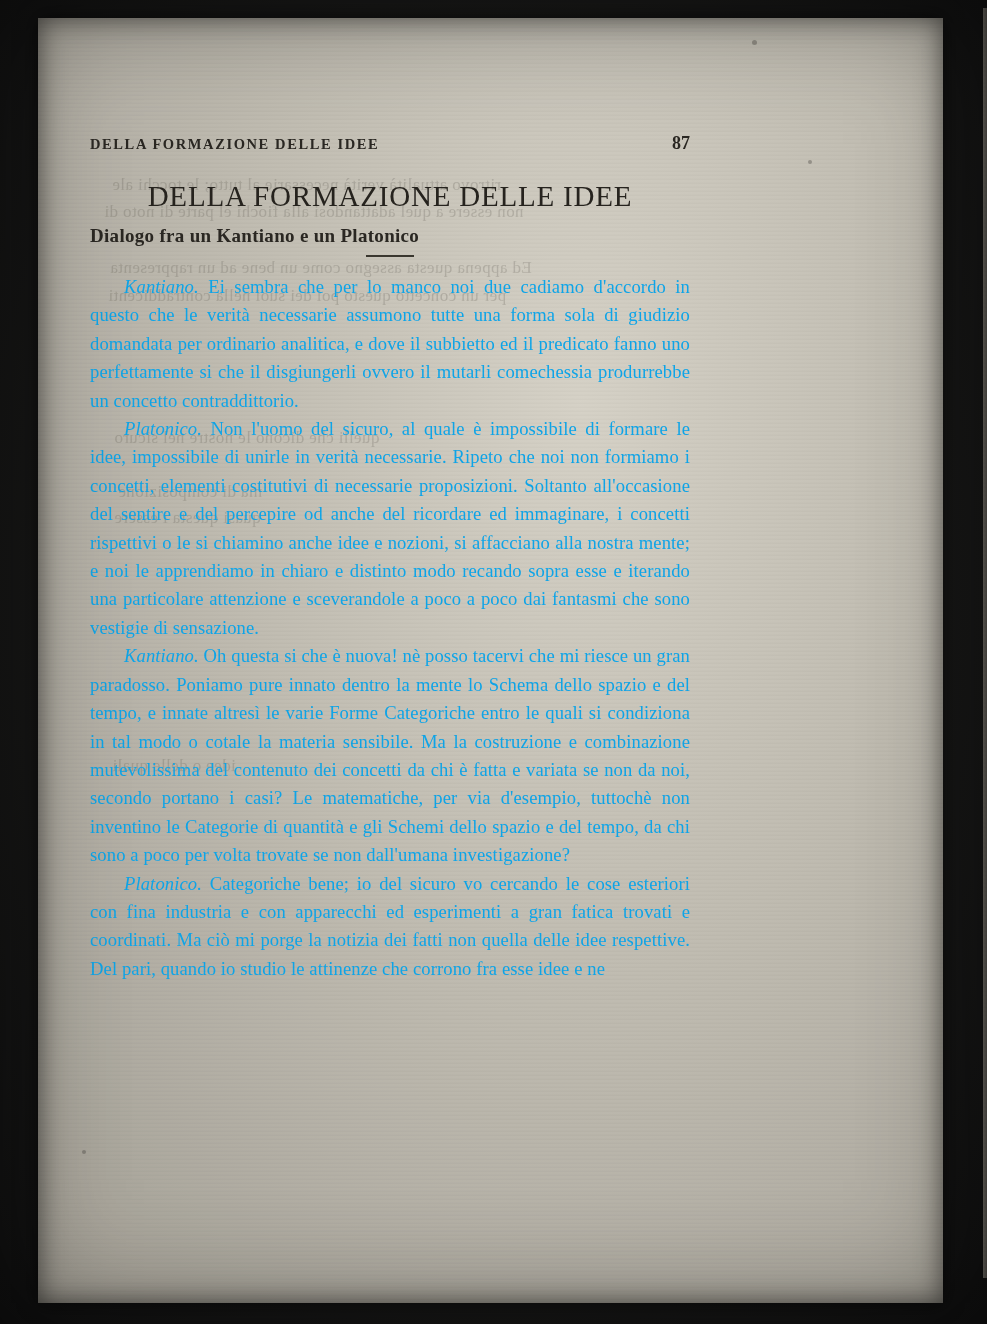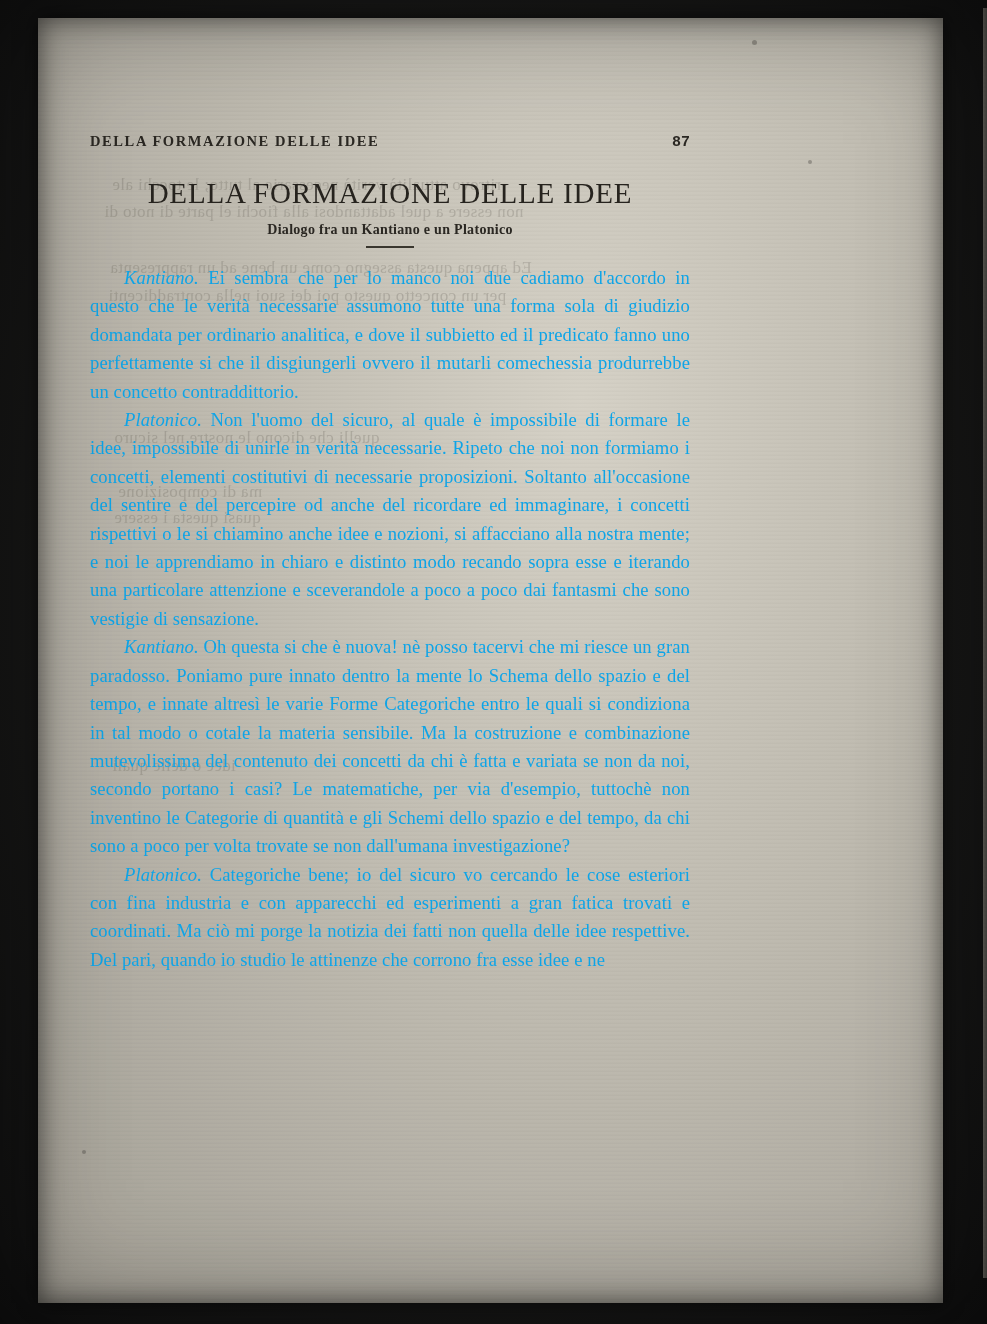--- a/index.html
+++ b/index.html
@@ -81,37 +81,35 @@
     margin-bottom: 26px;
   }
   .runhead-title {
     font-size: 14.5px;
     letter-spacing: 1.6px;
     font-weight: bold;
     color: #2a2722;
     white-space: nowrap;
   }
   .runhead-page {
-    font-size: 15px;
+    font-size: 18px;
     font-weight: bold;
     color: #2a2722;
     margin-left: 40px;
-    font-family: Liberation Mono, monospace;
   }
   h1.doc-title {
     font-size: 29px;
     font-weight: normal;
     letter-spacing: 0.8px;
     text-align: center;
     margin: 18px 0 12px 0;
     color: #26231e;
   }
   .subtitle {
-    text-align: center;
-    font-size: 14px;
+    font-size: 19px;
     font-weight: bold;
     letter-spacing: 0.3px;
     margin-bottom: 6px;
     color: #2a2722;
   }
   .rule {
     width: 48px;
     height: 2px;
     background: #3a372f;
     margin: 8px auto 16px auto;

